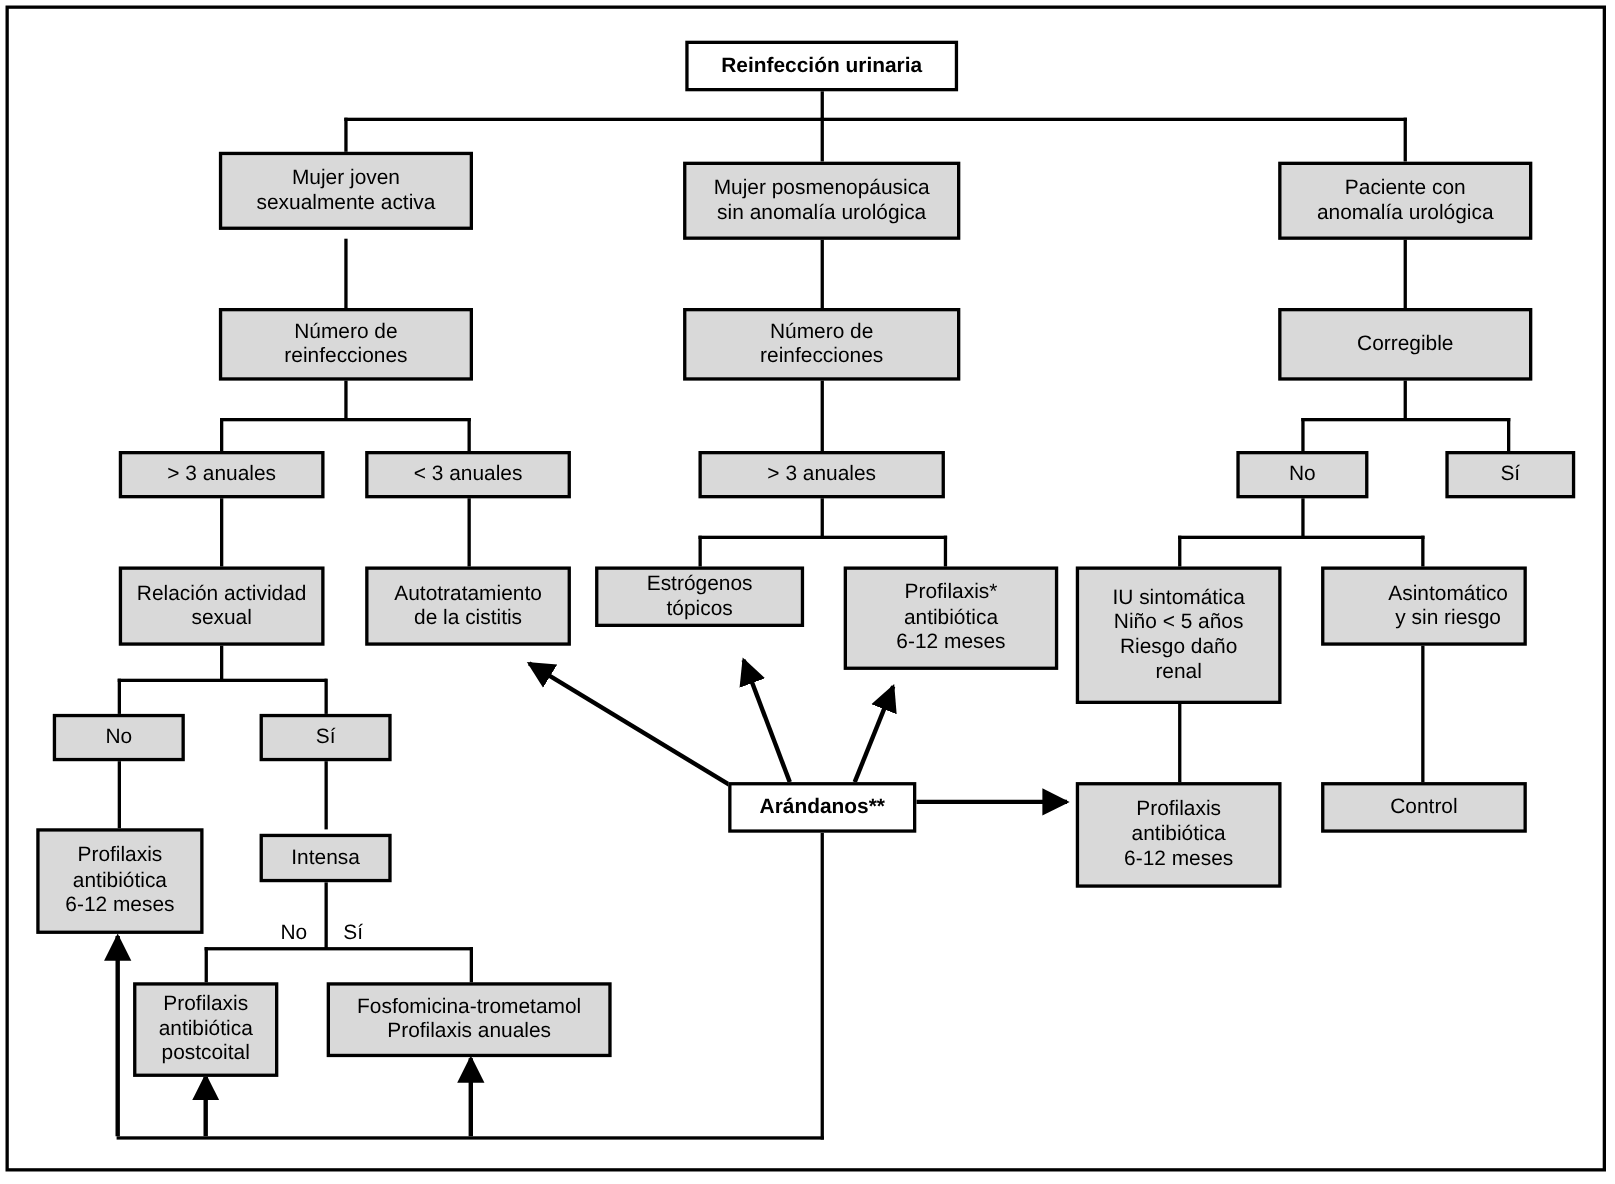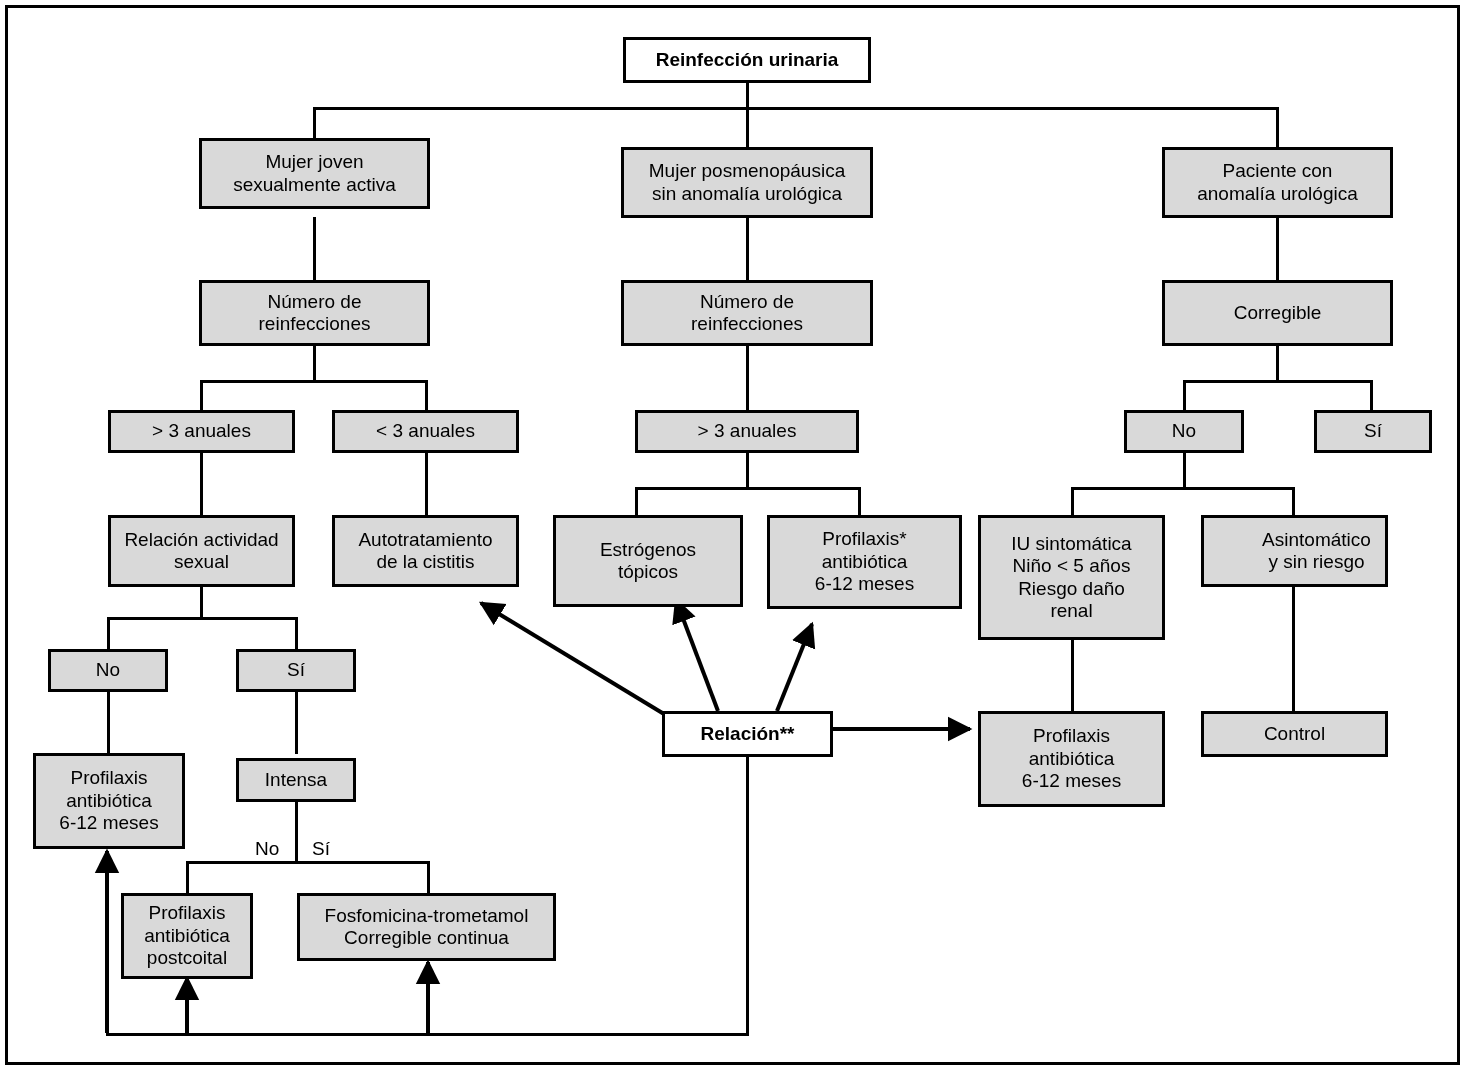--- a/index.html
+++ b/index.html
@@ -189,21 +189,21 @@
   <div class="node" style="left:1124px; top:410px; width:120px; height:43px;">No</div>
 
   <div class="node" style="left:1314px; top:410px; width:118px; height:43px;">Sí</div>
 
   <div class="node" style="left:108px; top:515px; width:187px; height:72px;">Relación actividad
 sexual</div>
 
   <div class="node" style="left:332px; top:515px; width:187px; height:72px;">Autotratamiento
 de la cistitis</div>
 
-  <div class="node" style="left:541px; top:515px; width:190px; height:92px;margin-left:12px;">Estrógenos
+  <div class="node" style="left:541px; top:515px; width:190px; height:55px;">Estrógenos
 tópicos</div>
 
   <div class="node" style="left:767px; top:515px; width:195px; height:94px;">Profilaxis*
 antibiótica
 6-12 meses</div>
 
   <div class="node" style="left:978px; top:515px; width:187px; height:125px;">IU sintomática
 Niño &lt; 5 años
 Riesgo daño
 renal</div>
@@ -225,20 +225,20 @@
 antibiótica
 6-12 meses</div>
 
   <div class="node" style="left:1201px; top:711px; width:187px; height:46px;">Control</div>
 
   <div class="node" style="left:121px; top:893px; width:132px; height:86px;">Profilaxis
 antibiótica
 postcoital</div>
 
   <div class="node" style="left:297px; top:893px; width:259px; height:68px;">Fosfomicina-trometamol
-Corregible continua</div>
-
-  <div class="node white" style="left:662px; top:711px; width:171px; height:46px;">Relación**</div>
+Profilaxis anuales</div>
+
+  <div class="node white" style="left:662px; top:711px; width:171px; height:46px;">Arándanos**</div>
 
   <div class="elabel" style="left:255px; top:838px;">No</div>
   <div class="elabel" style="left:312px; top:838px;">Sí</div>
 
 </div>
 
 </body></html>

